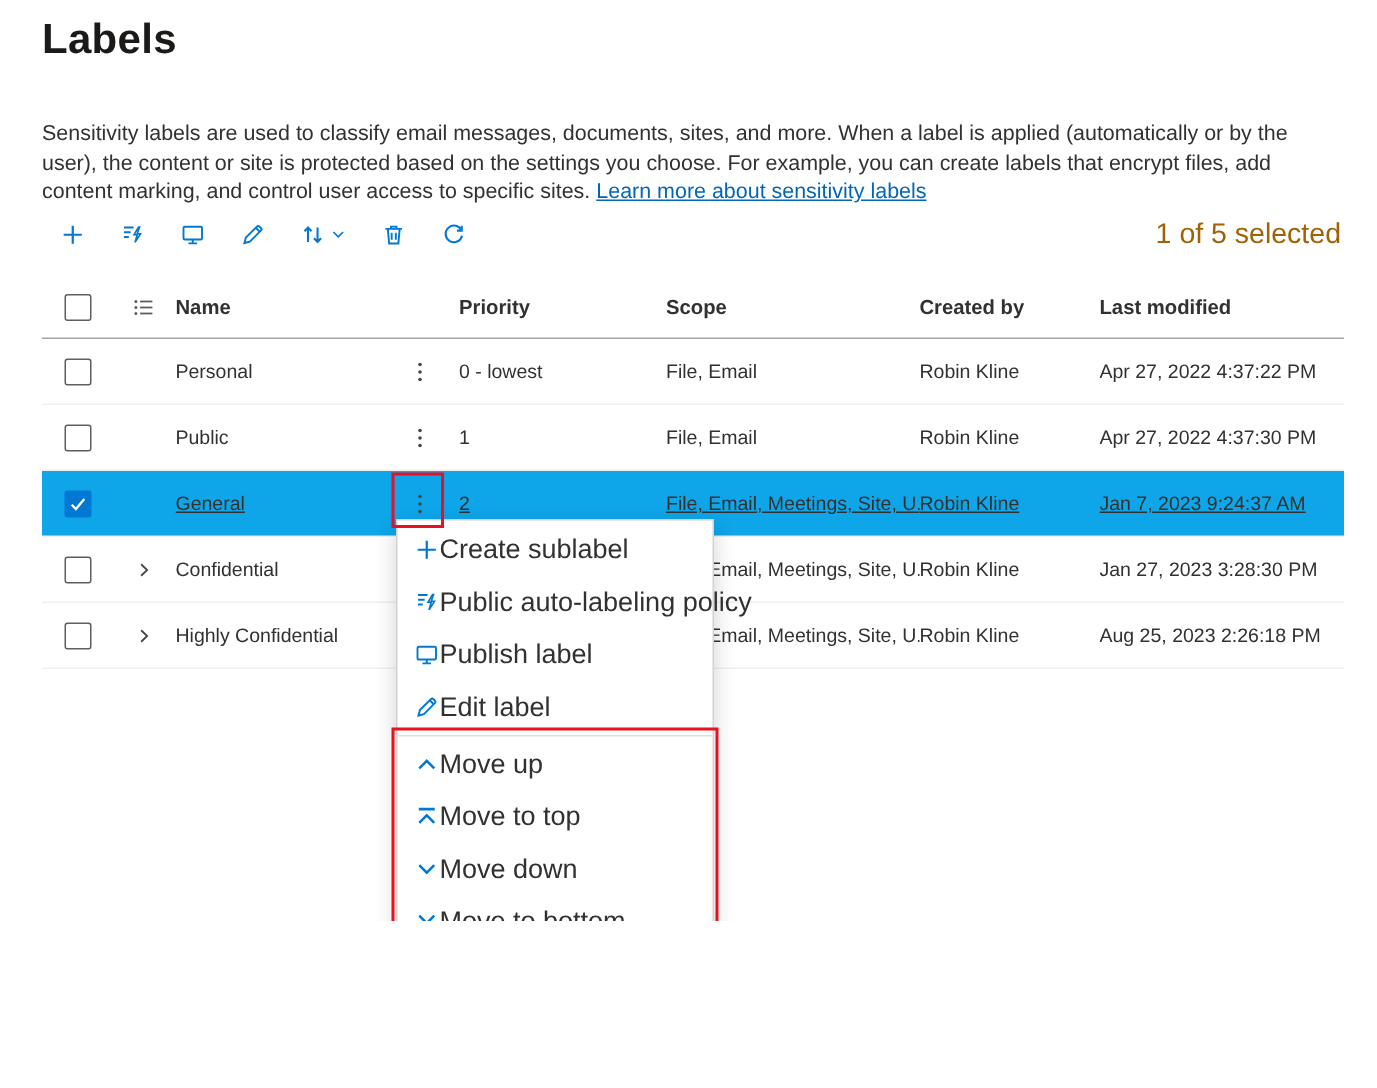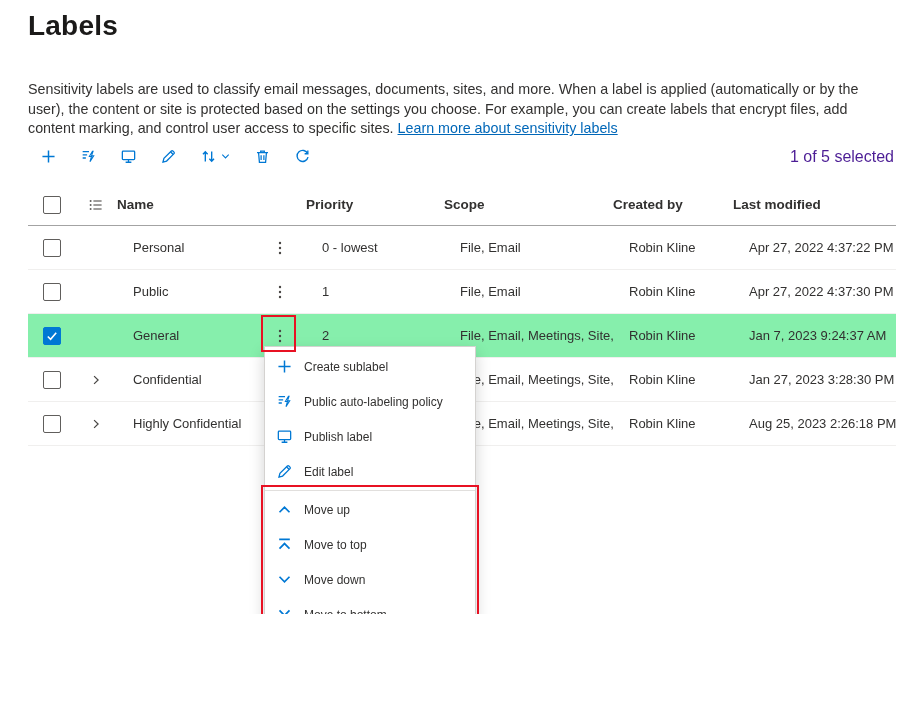--- a/index.html
+++ b/index.html
@@ -8,37 +8,37 @@
   .page { position:relative; width:918px; height:614px; background:#fff; overflow:hidden;border-radius:14px; }
 
   .title { position:absolute; left:28px; top:10px; margin:0; font-size:28px; font-weight:700; color:#1b1a19; letter-spacing:.2px; }
 
   .desc { position:absolute; left:28px; top:66px; width:866px; font-size:14.3px; line-height:19.5px; color:#323130; }
   .desc a { color:#0067b8; text-decoration:underline; cursor:pointer; }
 
   .toolbar { position:absolute; left:28px; top:140px; width:866px; height:33px; display:flex; align-items:center; }
   .tb-btn { width:40px; height:32px; display:flex; align-items:center; justify-content:center; cursor:pointer; border-radius:2px; }
   .tb-btn.has-dd { width:54px; gap:3px; }
-  .status { margin-left:auto; font-size:16px; color:#4c1d95;text-align:center; }
+  .status { margin-left:auto; font-size:19px; color:#a16207;text-align:center; }
 
   .table { position:absolute; left:28px; top:184px; width:868px; }
   .grid { display:grid; grid-template-columns:47px 42px 147px 42px 138px 169px 120px 1fr; align-items:center; }
   .thead { height:42px; border-bottom:1px solid #a3a3a3; font-size:13.5px; font-weight:700; color:#323130; }
   .row { height:44px; border-bottom:1px solid #f0efee; font-size:13px; color:#323130; }
-  .row.selected { background:#86efac; }
-  .cell { white-space:nowrap; overflow:hidden;margin-left:16px; }
+  .row.selected { background:#0ea5e9;text-decoration:underline; }
+  .cell { white-space:nowrap; overflow:hidden; }
   .cb { width:18px; height:18px; border:1px solid #605e5c; border-radius:2px; margin-left:15px; background:#fff; display:flex; align-items:center; justify-content:center; cursor:pointer; }
   .cb.checked { background:#0078d4; border-color:#0078d4; }
   .chev { display:flex; justify-content:center; align-items:center; cursor:pointer; }
   .more { width:31px; height:31px; display:flex; align-items:center; justify-content:center; cursor:pointer; }
   .icon { display:inline-flex; align-items:center; justify-content:center; }
 
   .menu { position:absolute; left:264px; top:346px; width:212px; background:#fff; border:1px solid #d4d2d0;
           box-shadow:0 6px 14px rgba(0,0,0,.18); z-index:5; padding:2px 0; }
-  .menu-item { height:35px; display:flex; align-items:center; gap:11px; padding:0 6px 0 11px; font-size:12px; color:#323130; cursor:pointer; white-space:nowrap;text-align:right; }
+  .menu-item { height:35px; display:flex; align-items:center; padding:0 6px 0 11px; font-size:18px; color:#323130; cursor:pointer; white-space:nowrap;text-align:right; }
   .menu-div { height:1px; background:#e1dfdd; margin:1px 0; }
 
   .anno { position:absolute; border:2.5px solid #e81123; z-index:9; pointer-events:none; background:transparent; }
   .anno-more { left:261px; top:315px; width:35px; height:37px; }
   .anno-group { left:261px; top:485px; width:218px; height:186px; }
 </style>
 </head>
 <body>
 
 <div class="page">

